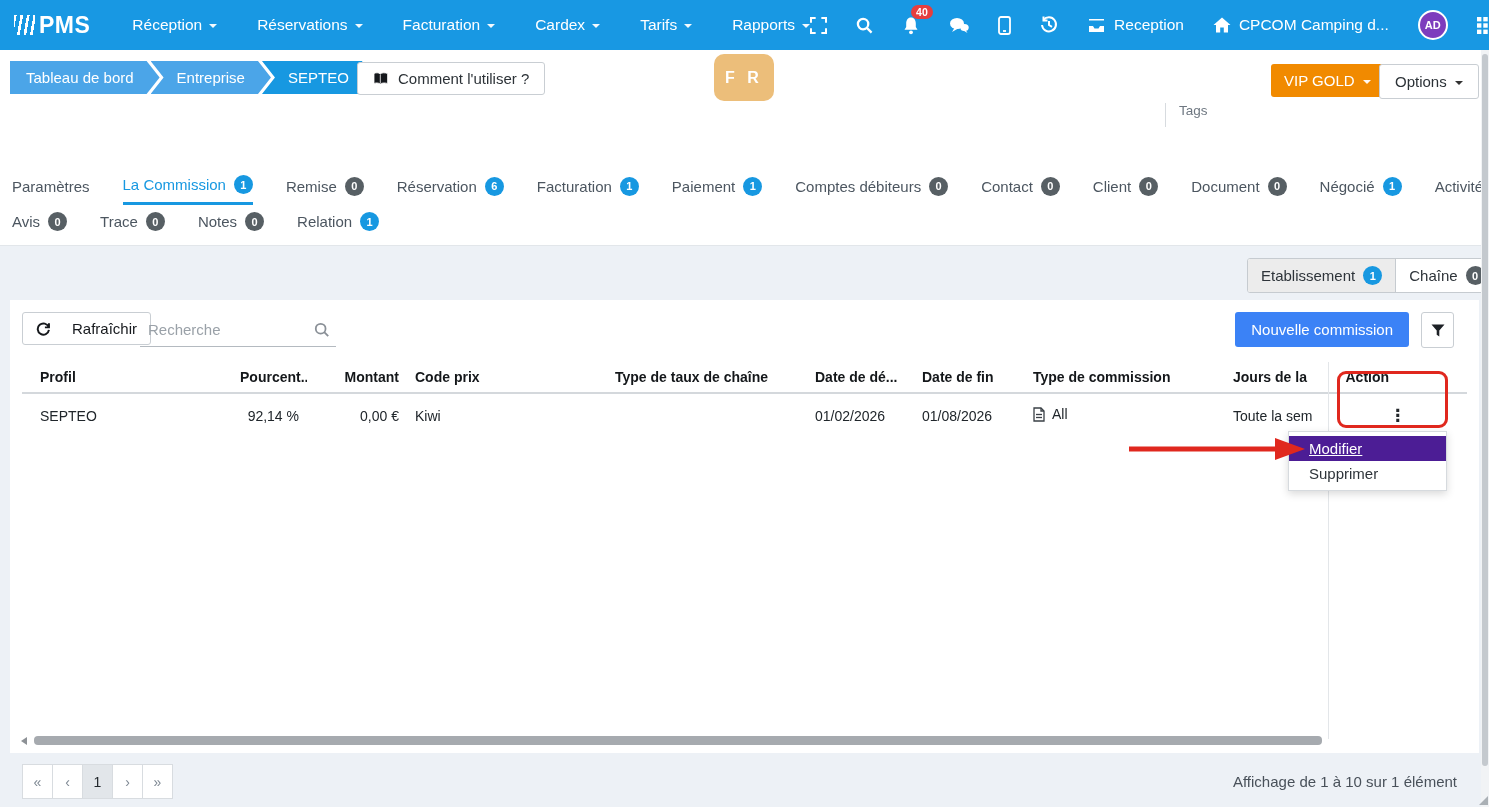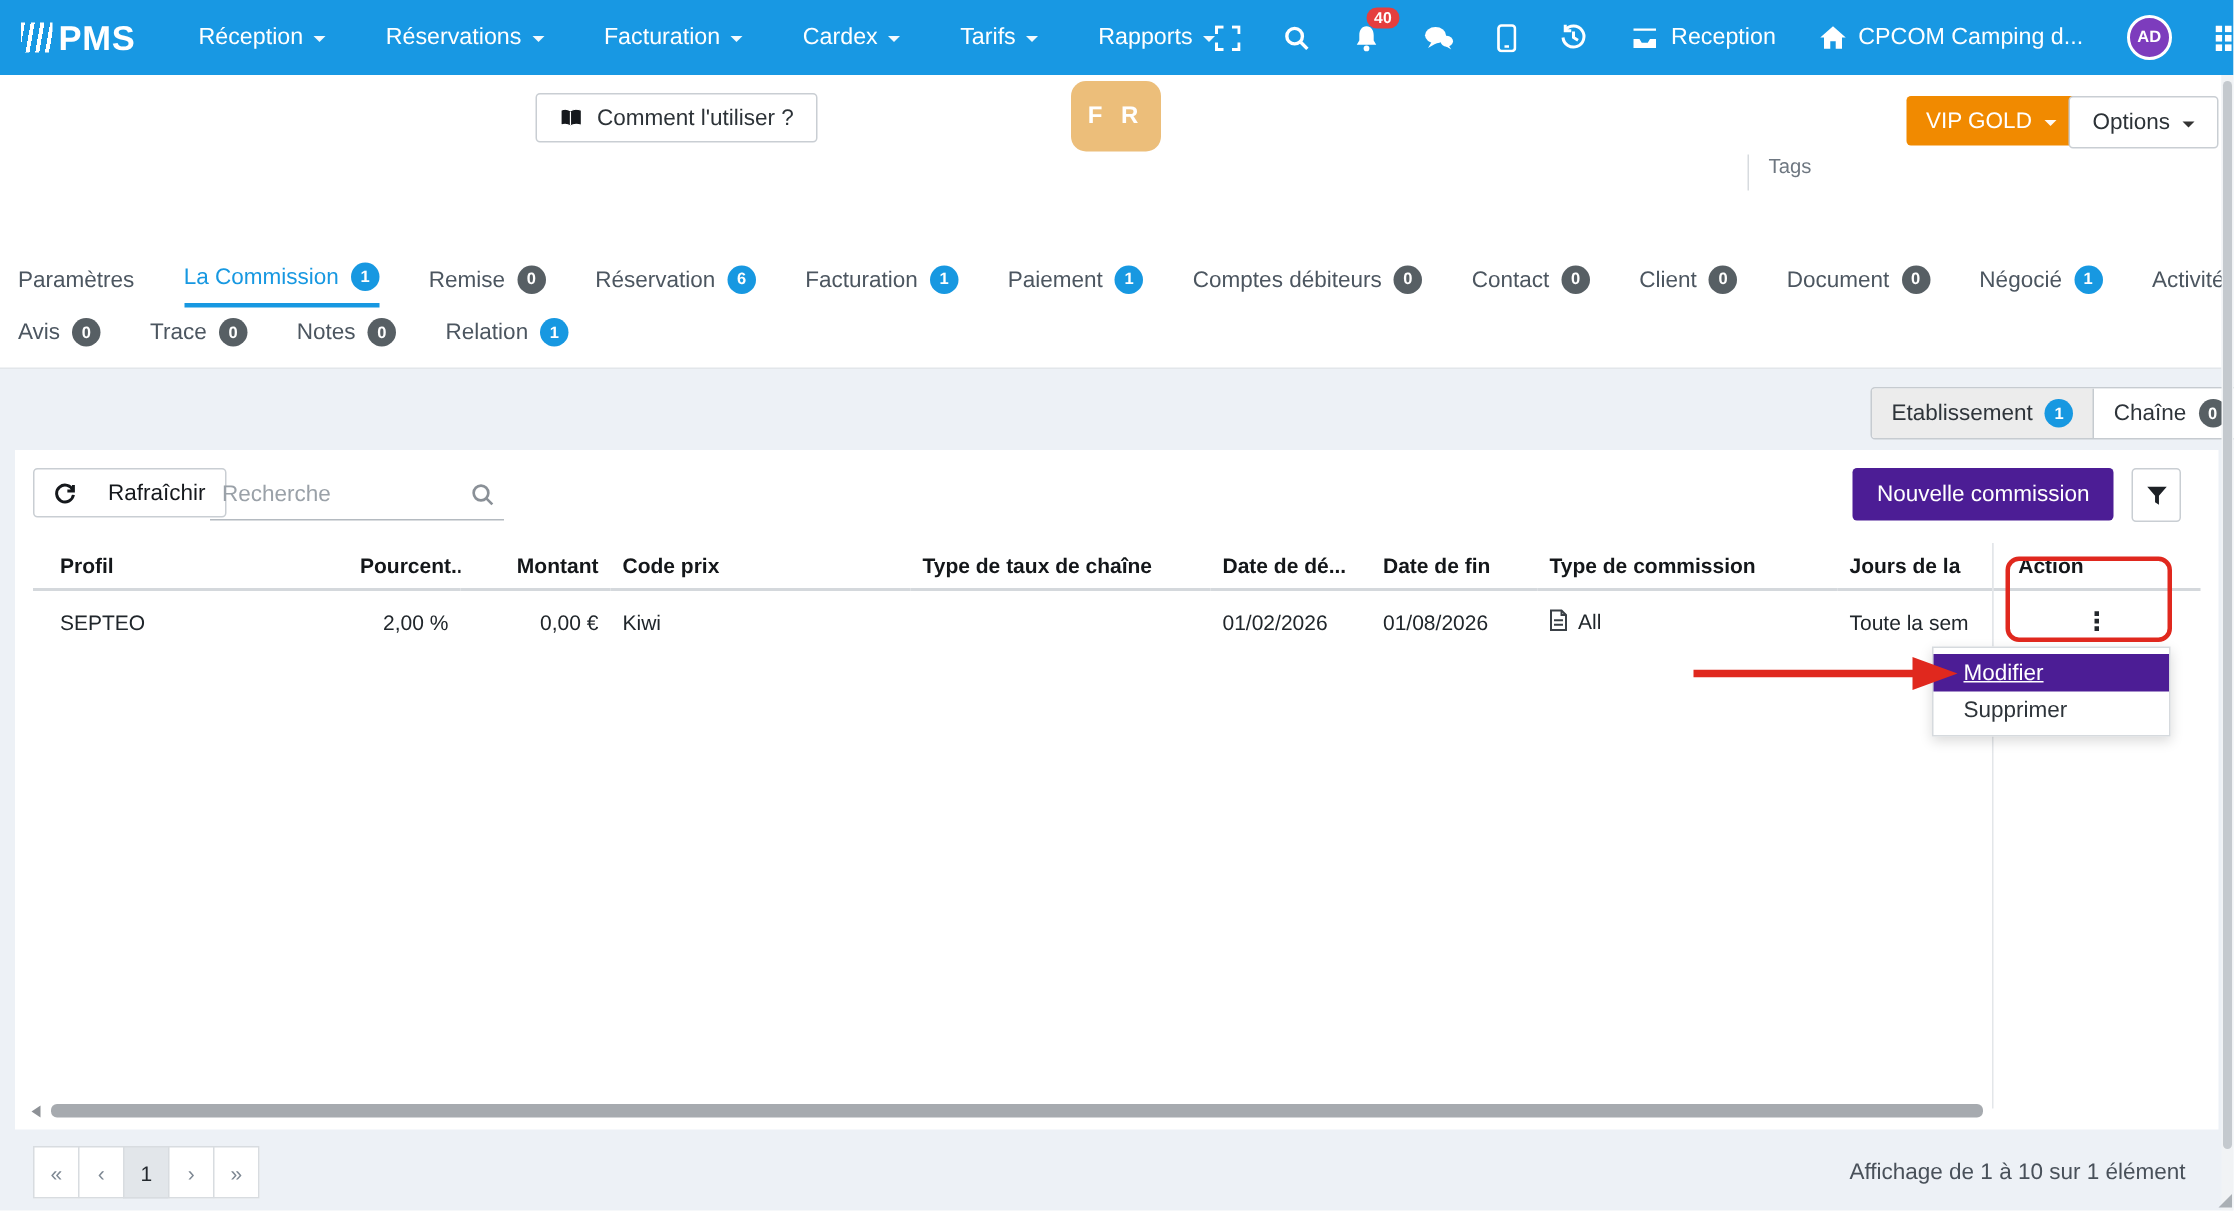--- a/index.html
+++ b/index.html
@@ -74,21 +74,21 @@
   .scope-btn { padding:7px 13px; font-size:15px; color:#2e343a; display:flex; align-items:center; gap:8px; cursor:pointer; background:#fff; }
   .scope-btn.sel { background:#ececec; border-right:1px solid #c6cbd0; }
   .panel { position:absolute; top:300px; left:10px; width:1469px; height:453px; background:#fff; }
   .refresh-btn { position:absolute; top:12px; left:12px; background:#fff; border:1px solid #c9ced3; border-radius:3px;
                  padding:7px 13px; font-size:15px; color:#15181c; display:flex; align-items:center; gap:21px; cursor:pointer; font-family:inherit; }
   .search-wrap { position:absolute; top:13px; left:130px; width:196px; }
   .search-input { width:100%; border:none; border-bottom:1px solid #b4bac0; padding:8px 30px 8px 8px; font-size:15px;
                   color:#30363c; outline:none; background:transparent; font-family:inherit; }
   .search-input::placeholder { color:#9aa1a8; }
   .search-ic { position:absolute; right:6px; top:9px; }
-  .new-btn { position:absolute; top:12px; right:70px; background:#4c1d95; color:#fff; border:none; border-radius:3px;
+  .new-btn { position:absolute; top:12px; right:70px; background:#3b82f6; color:#fff; border:none; border-radius:3px;
              padding:9px 16px; font-size:15px; cursor:pointer; font-family:inherit; }
   .filter-btn { position:absolute; top:12px; right:25px; width:33px; height:36px; background:#fff; border:1px solid #c9ced3;
                 border-radius:3px; display:flex; align-items:center; justify-content:center; cursor:pointer; }
   table.grid { position:absolute; top:62px; left:12px; width:1445px; border-collapse:collapse; table-layout:fixed; }
   .grid th { font-size:14px; font-weight:bold; color:#14171a; text-align:left; padding:7px 8px;
              border-bottom:2px solid #d4d8dc; white-space:nowrap; overflow:hidden; }
   .grid td { font-size:14px; color:#20262b; padding:11px 8px; white-space:nowrap; overflow:hidden; }
   .grid th.r, .grid td.r { text-align:right; }
   .grid th.c1, .grid td.c1 { padding-left:18px; }
   .grid .act { border-left:1px solid #e3e6e9; }
@@ -221,20 +221,25 @@
           <rect x="12.6" y="6.3" width="4.4" height="4.4"></rect>
           <rect x="0" y="12.6" width="4.4" height="4.4"></rect>
           <rect x="6.3" y="12.6" width="4.4" height="4.4"></rect>
           <rect x="12.6" y="12.6" width="4.4" height="4.4"></rect>
         </svg>
     </div>
   </div>
 </div>
 
 <div class="page-header">
+  <div class="crumbs">
+    <div class="crumb">Tableau de bord</div>
+    <div class="crumb">Entreprise</div>
+    <div class="crumb last">SEPTEO</div>
+  </div>
   <button class="help-btn">
     <svg width="16" height="14" viewBox="0 0 16 14" fill="#15181c">
         <path d="M1 1.5 C3 0.5 5.5 0.6 7.3 1.9 C9.1 0.6 11.6 0.5 14.6 1.5 L14.6 11.5 C11.6 10.6 9.1 10.8 7.3 12 C5.5 10.8 3 10.6 1 11.5 Z M7.3 2.5 V11.3" stroke="#fff" stroke-width="0.8"></path>
       </svg>
     <span>Comment l'utiliser ?</span>
   </button>
   <div class="flag">
       <span>F R</span>
     </div>
   <button class="vip-btn">
@@ -379,21 +384,21 @@
         <th>Date de dé...</th>
         <th>Date de fin</th>
         <th>Type de commission</th>
         <th>Jours de la</th>
         <th class="act">Action</th>
       </tr>
     </thead>
     <tbody>
       <tr>
         <td class="c1">SEPTEO</td>
-        <td class="r">2,00 %</td>
+        <td class="r">92,14 %</td>
         <td class="r">0,00 €</td>
         <td>Kiwi</td>
         <td></td>
         <td>01/02/2026</td>
         <td>01/08/2026</td>
         <td>
           <span class="cell-ic">
             <svg width="12" height="15" viewBox="0 0 12 15" fill="none" stroke="#3a4046" stroke-width="1.3">
               <path d="M1 1 H8 L11 4 V14 H1 Z"></path>
                 <path d="M8 1 V4 H11"></path>

